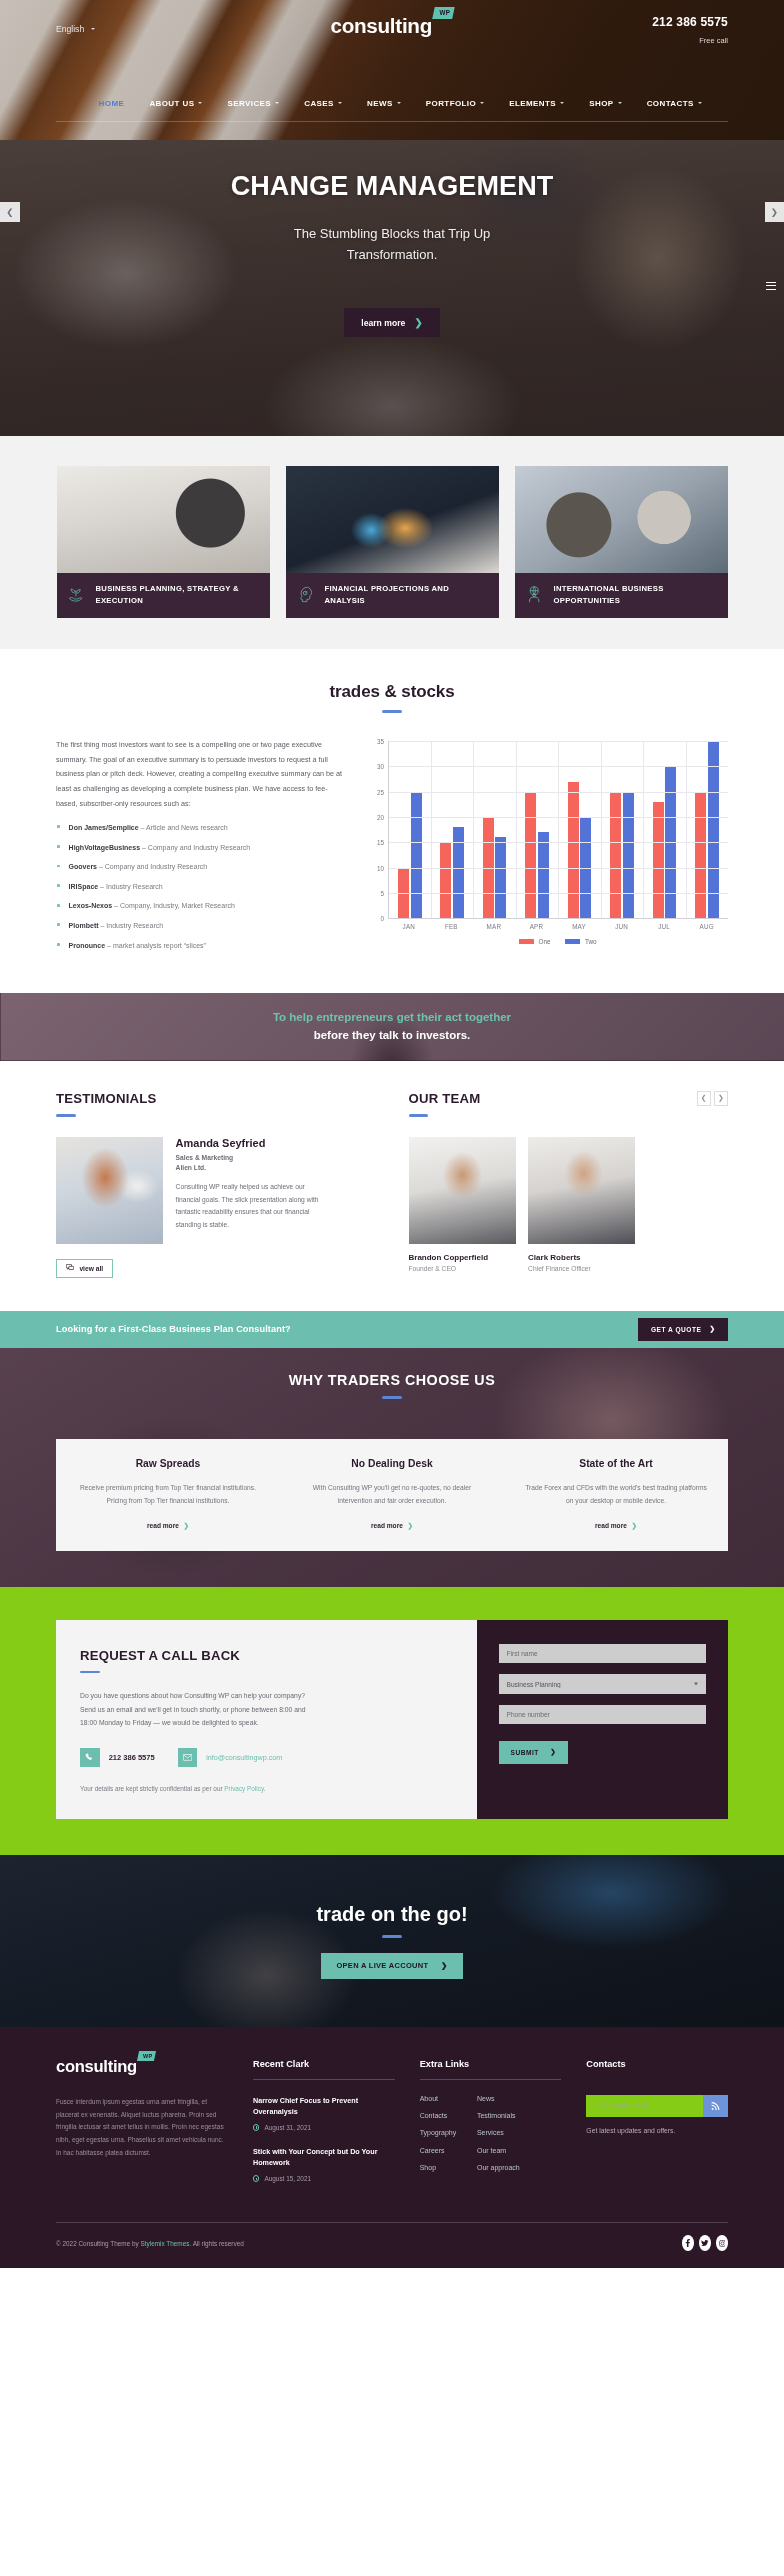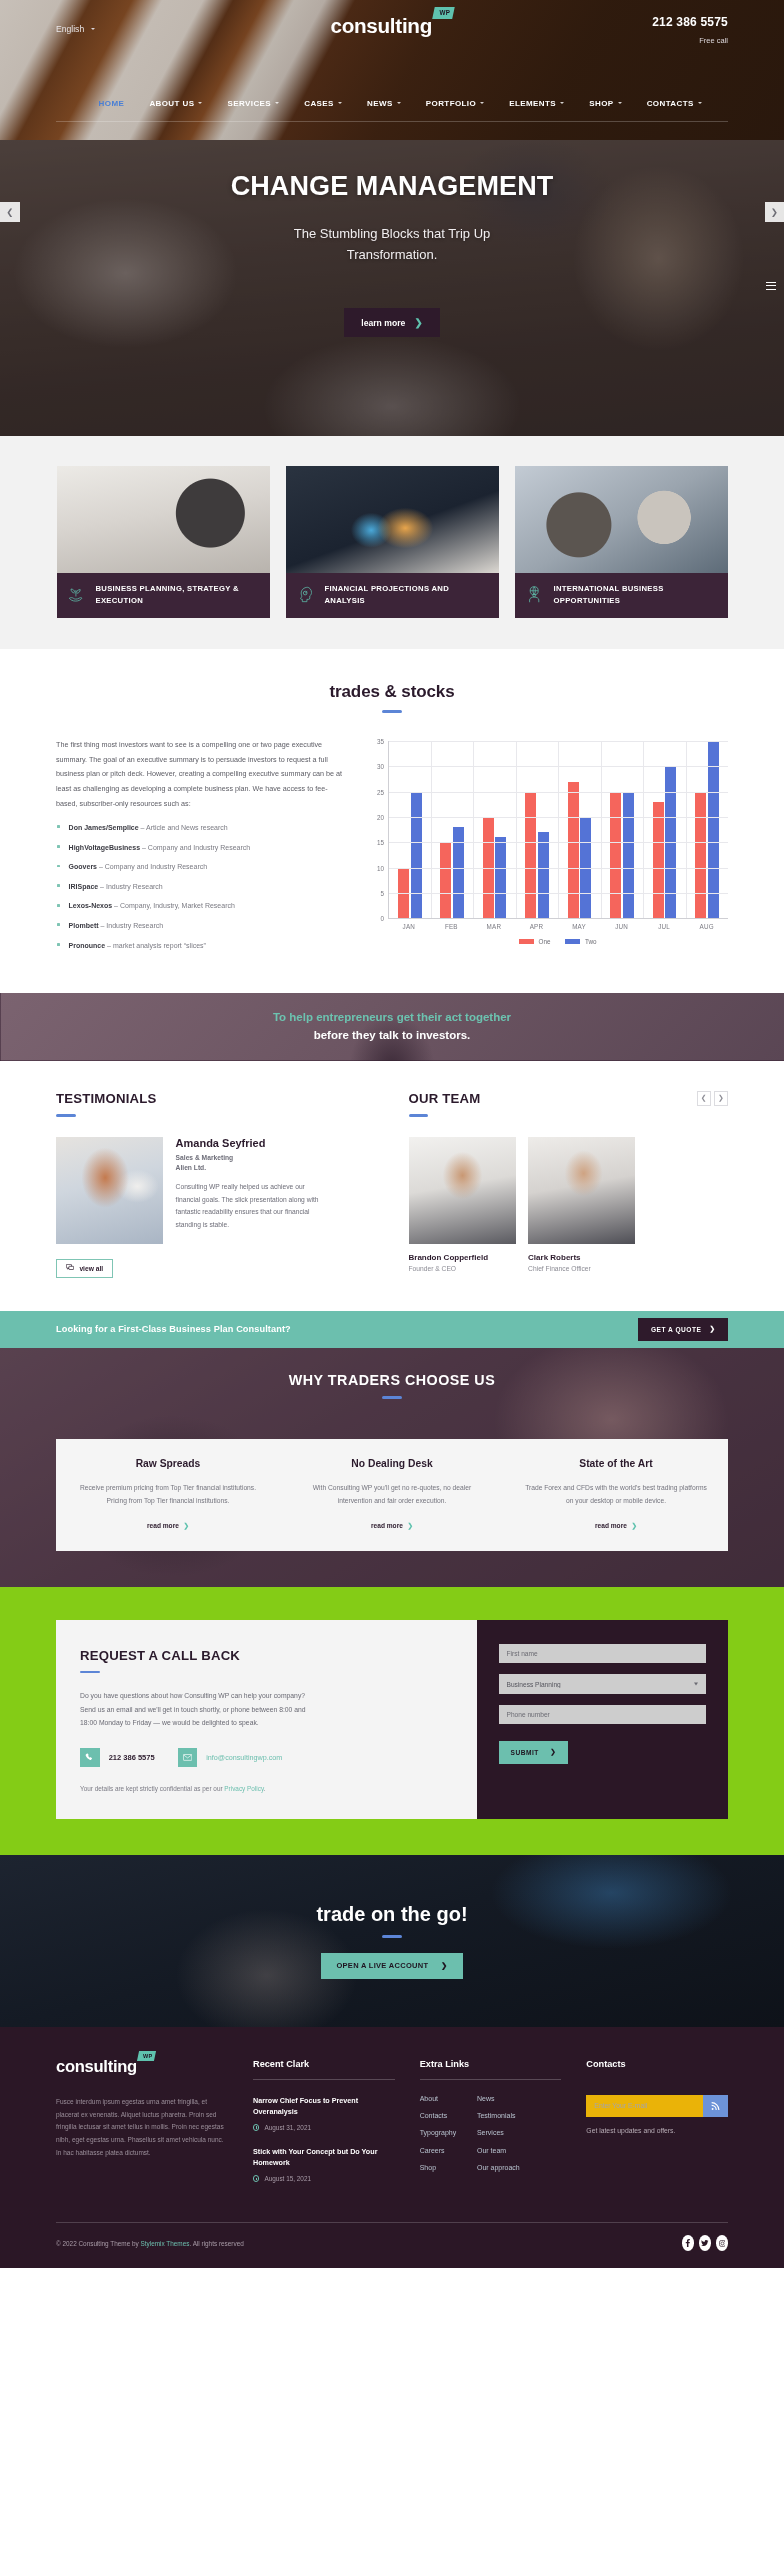--- a/index.html
+++ b/index.html
@@ -344,21 +344,21 @@
   .news-item { margin-bottom: 15px; }
   .news-title { color: #fff; font-size: 7.2px; font-weight: 700; line-height: 1.55; cursor: pointer; }
   .news-date { display: flex; align-items: center; gap: 5.2px; margin-top: 6.9px; color: #a99ca8; font-size: 6.4px; }
   .clock { width: 6.3px; height: 6.3px; border: 0.8px solid #6cbfae; border-radius: 50%; position: relative; flex: 0 0 6.3px; }
   .clock:after { content:""; position:absolute; left:2.3px; top:1.1px; width:0.7px; height:2.3px; background:#6cbfae; }
   .links-grid { display: flex; gap: 20.7px; }
   .links-col { display: flex; flex-direction: column; gap: 10.3px; }
   .flink { color: #b8c3cf; font-size: 7px; cursor: pointer; text-decoration: none; }
   .sub-row { display: flex; }
   .sub-input {
-    flex: 1; height: 22px; border: none; background: #eab308; padding: 0 8px;
+    flex: 1; height: 22px; border: none; background: #84cc16; padding: 0 8px;
     font-size: 6.8px; color: #55555d; font-family: "Liberation Sans", sans-serif;
   }
   .sub-input::placeholder { color: #a4a4ac; }
   .sub-btn { width: 25px; height: 22px; background: #6d93d8; border: none; color: #fff;
              display: flex; align-items: center; justify-content: center; cursor: pointer; }
   .sub-note { color: #b7acb5; font-size: 6.8px; margin-top: 10.3px; }
   .copy-rule { height: 0.6px; background: rgba(255,255,255,.18); margin: 25px 0 0; }
   .copybar { display: flex; align-items: center; justify-content: space-between; padding: 12.6px 0 17px; }
   .copy-txt { color: #a99ca8; font-size: 6.4px; }
   .copy-txt a { color: #6cbfae; text-decoration: none; }

